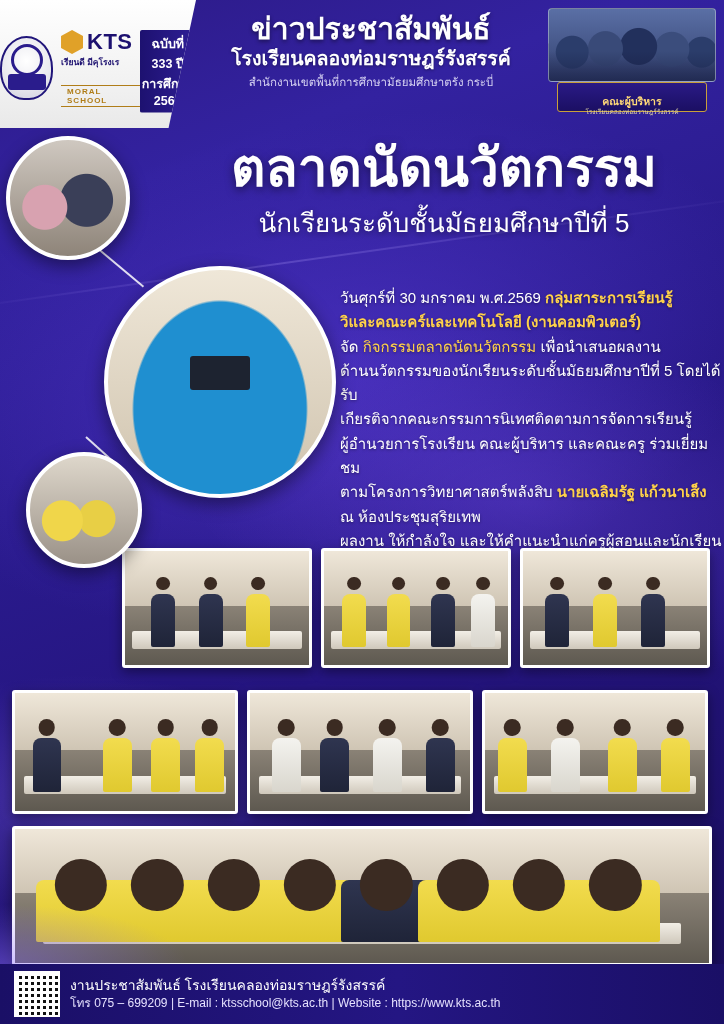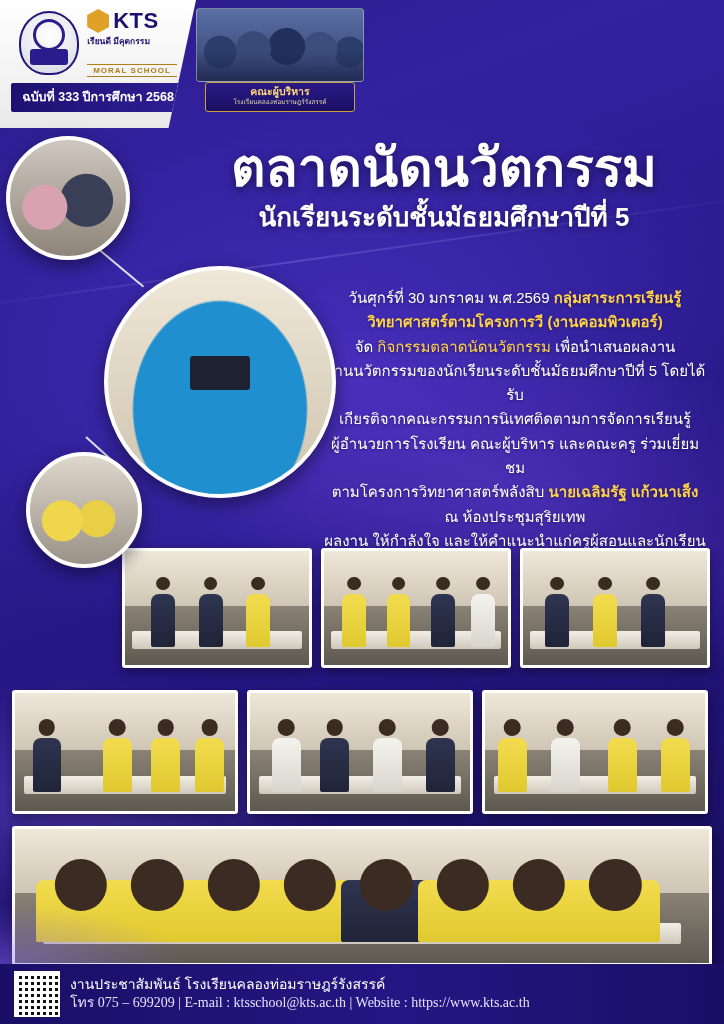--- a/index.html
+++ b/index.html
@@ -50,21 +50,21 @@
     display: flex;
     align-items: flex-start;
     z-index: 5;
   }
   .logo-panel {
     position: relative;
     width: 196px; height: 128px;
     background: linear-gradient(180deg, #ffffff 0%, #f2f2f2 62%, #e9e9e9 100%);
     clip-path: polygon(0 0, 100% 0, 86% 100%, 0 100%);
     display: flex;
-    flex-direction: column;
+    flex-direction: row;
     align-items: center;
     padding-top: 8px;
   }
   .logo-row { display: flex; align-items: center; gap: 8px; }
   .crest {
     width: 60px; height: 64px;
     background: radial-gradient(circle at 50% 38%, #ffffff 0%, #e8e8ee 60%, #cfcfdd 100%);
     border-radius: 50% 50% 45% 45%;
     position: relative;
     border: 2px solid #20157a;
@@ -160,42 +160,43 @@
   }
   .hr-ribbon {
     position:absolute; left:50%; transform:translateX(-50%);
     bottom: 0px;
     width: 150px; height: 30px;
     background: linear-gradient(180deg,#2a1a86 0%, #1b0f63 100%);
     border: 1px solid #c9a03a;
     border-radius: 3px;
     color: #f3d98a;
     text-align:center;
-    padding-top: 3px;
+    padding-top: 13px;
   }
   .hr-r1 { font-size: 10.5px; font-weight: bold; color:#ffd978; line-height:1.05; }
   .hr-r2 { font-size: 6.5px; color:#e3d6a6; }
 
   
   .main-title-zone {
     position: absolute;
     left: 180px; top: 140px; width: 528px;
     text-align: center;
     z-index: 6;
   }
   .main-title {
     font-size: 53px;
     font-weight: bold;
     color: #ffffff;
     line-height: 1.05;
     text-shadow: 0 3px 10px rgba(0,0,0,0.5);
   }
   .main-sub {
+    margin-top: 6px;
     font-size: 26px;
-    font-weight: bold;
+    font-weight: normal;
     color: #ffffff;
     text-shadow: 0 2px 6px rgba(0,0,0,0.45);
   }
 
   
   .circle {
     position: absolute;
     border-radius: 50%;
     border: 4px solid #ffffff;
     box-shadow: 0 6px 18px rgba(0,0,0,0.45);
@@ -231,23 +232,23 @@
     height: 2px;
     z-index: 6;
     opacity: .85;
   }
   .conn1 { left: 96px; top: 246px; width: 62px; transform: rotate(40deg); transform-origin: left center;}
   .conn2 { left: 86px; top: 436px; width: 60px; transform: rotate(42deg); transform-origin: left center;}
 
   
   .body-text {
     position: absolute;
-    right: 18px; top: 286px;
+    right: 2px; top: 286px;
     width: 382px;
-    text-align: center;
+    text-align: left;
     color: #ffffff;
     font-size: 15px;
     line-height: 1.62;
     z-index: 6;
     text-shadow: 0 1px 3px rgba(0,0,0,0.4);
   }
   .hl { color: #ffd24a; font-weight: bold; }
   .hl2 { color: #ffd24a; font-weight: normal; }
 
   
@@ -317,21 +318,21 @@
       linear-gradient(90deg,#fff 0 3px, transparent 3px 6px) 0 0/6px 6px,
       linear-gradient(180deg,#fff 0 3px, transparent 3px 6px) 0 0/6px 6px,
       #111;
     border: 2px solid #fff;
     margin-right: 10px;
     flex: none;
   }
   .f-text { color: #ffffff; line-height: 1.35; }
   .f1 { font-size: 14px; font-weight: normal; }
   .f2 { font-size: 10.5px; color:#e6e2ff; }
-  .f3 { font-size: 14px; color:#e6e2ff;font-family:Liberation Serif, serif; }
+  .f3 { font-size: 12px; color:#e6e2ff; }
 
   .bottom-accent {
     position:absolute; left:0; bottom:58px; width: 190px; height: 62px;
     background: radial-gradient(ellipse at 0% 100%, rgba(140,110,255,0.45) 0%, rgba(60,35,170,0) 70%);
     z-index: 7; pointer-events:none;
   }
 </style>
 </head>
 <body>
 
@@ -345,27 +346,32 @@
   <div class="header">
 
     <div class="logo-panel">
       <div class="logo-row">
         <div class="crest"></div>
         <div class="kts-logo">
           <div class="kts-top">
             <span class="kts-hex"></span>
             <span class="kts-text">KTS</span>
           </div>
-          <div class="kts-sub">เรียนดี มีคุตกรรม</div>
+          <div class="kts-sub">เรียนดี มีคุโรงเร</div>
           <div class="kts-moral">MORAL SCHOOL</div>
         </div>
       </div>
       <div class="issue-bar">ฉบับที่ 333 ปีการศึกษา 2568</div>
     </div>
 
+    <div class="header-center">
+      <div class="h-title1">ข่าวประชาสัมพันธ์</div>
+      <div class="h-title2">โรงเรียนคลองท่อมราษฎร์รังสรรค์</div>
+      <div class="h-title3">สำนักงานเขตพื้นที่การศึกษามัธยมศึกษาตรัง กระบี่</div>
+    </div>
 
     <div class="header-right">
       <div class="hr-photo"></div>
       <div class="hr-ribbon">
         <div class="hr-r1">คณะผู้บริหาร</div>
         <div class="hr-r2">โรงเรียนคลองท่อมราษฎร์รังสรรค์</div>
       </div>
     </div>
   </div>
 
@@ -377,21 +383,21 @@
   <div class="conn conn1"></div>
   <div class="conn conn2"></div>
   <div class="circle c1"></div>
   <div class="circle c2"></div>
   <div class="circle c3"></div>
 
   <div class="body-text">
     <div>
       <span>วันศุกร์ที่ 30 มกราคม พ.ศ.2569 </span><span class="hl">กลุ่มสาระการเรียนรู้</span>
     </div>
-    <div class="hl">วิทยาศาสตร์ตามโครงการวี (งานคอมพิวเตอร์)</div>
+    <div class="hl">วิและคณะคร์และเทคโนโลยี (งานคอมพิวเตอร์)</div>
     <div>
       <span>จัด </span><span class="hl2">กิจกรรมตลาดนัดนวัตกรรม</span><span> เพื่อนำเสนอผลงาน</span>
     </div>
     <div>ด้านนวัตกรรมของนักเรียนระดับชั้นมัธยมศึกษาปีที่ 5 โดยได้รับ</div>
     <div>เกียรติจากคณะกรรมการนิเทศติดตามการจัดการเรียนรู้</div>
     <div>ผู้อำนวยการโรงเรียน คณะผู้บริหาร และคณะครู ร่วมเยี่ยมชม</div>
     <div>
       <span>ตามโครงการวิทยาศาสตร์พลังสิบ </span><span class="hl">นายเฉลิมรัฐ แก้วนาเส็ง</span>
     </div>
     <div>ณ ห้องประชุมสุริยเทพ</div>

